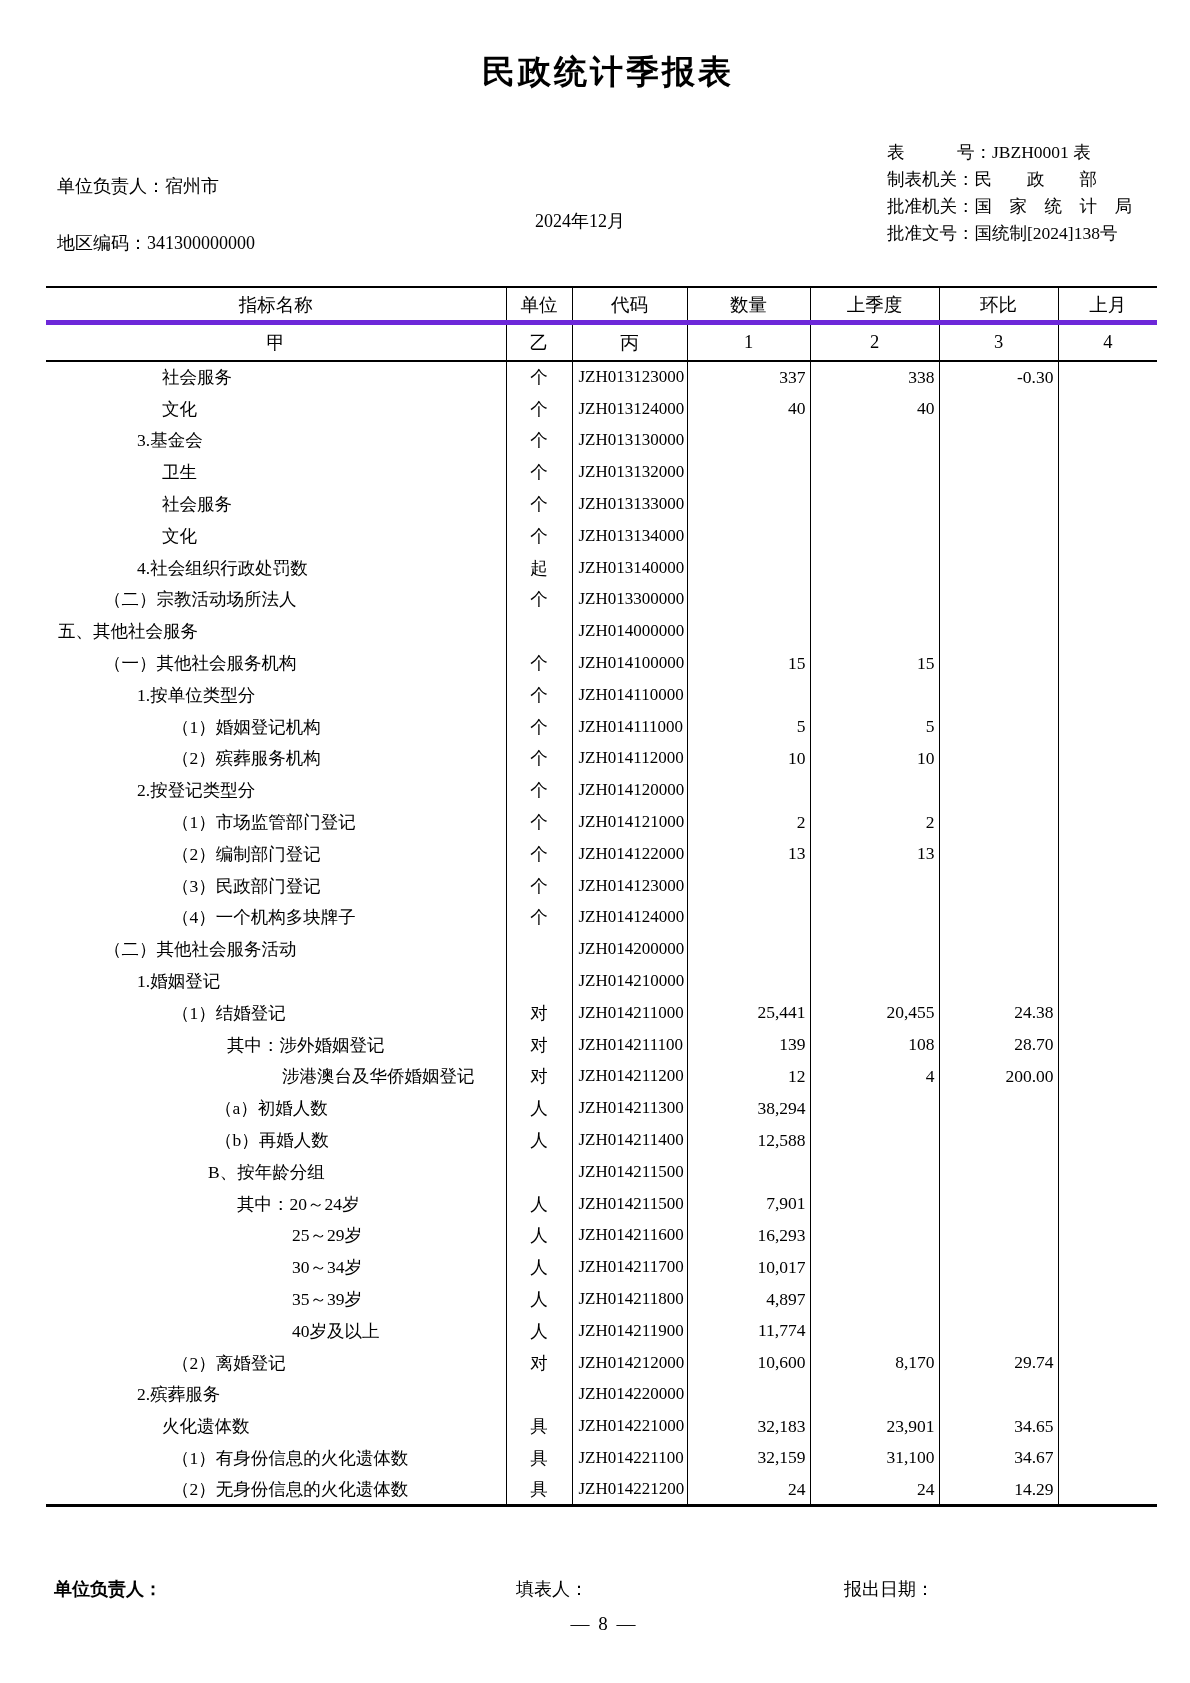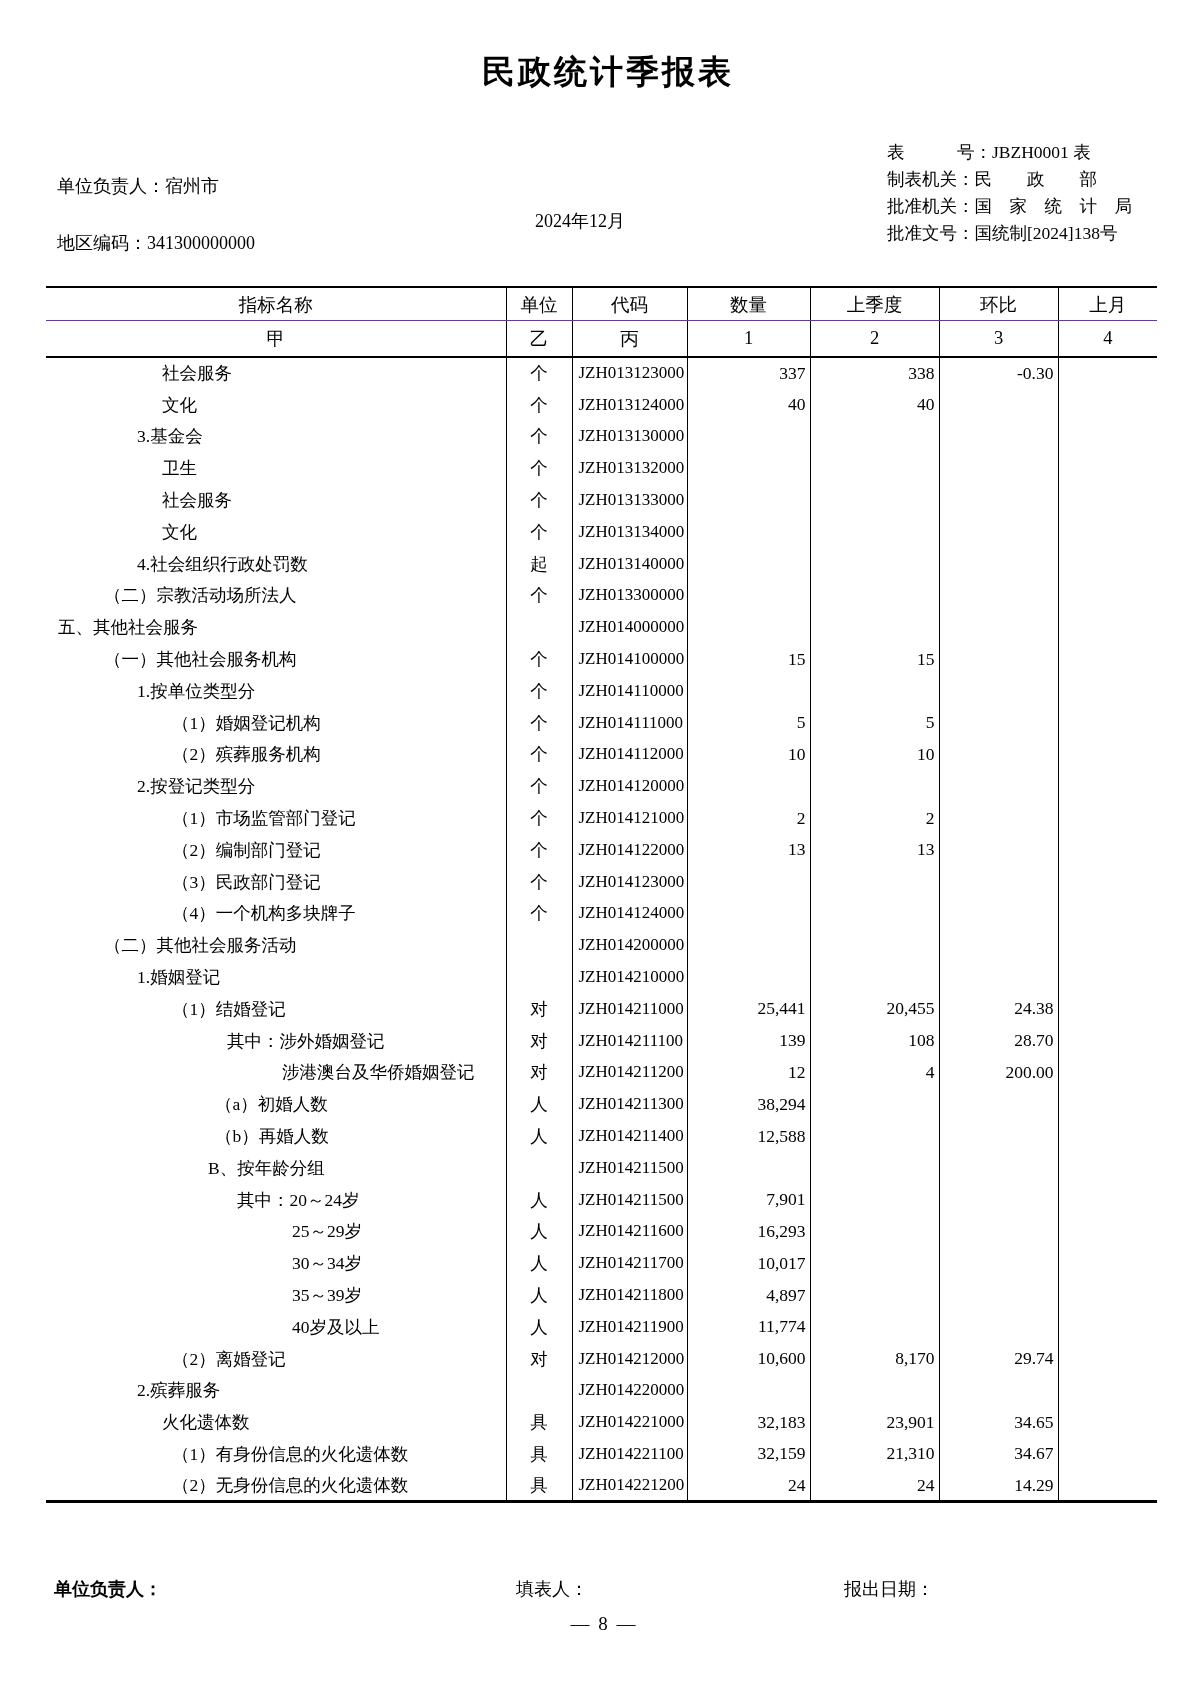--- a/index.html
+++ b/index.html
@@ -28,21 +28,21 @@
   .tbl-wrap { position:absolute; left:46px; top:286px; }
   table.tbl {
     border-collapse:collapse; table-layout:fixed; width:1111px;
     border-top:2px solid #000; border-bottom:3px solid #000;
   }
   .tbl th, .tbl td {
     padding:0; margin:0; white-space:nowrap; overflow:visible;
     border-right:1px solid #000; vertical-align:middle;
   }
   .tbl th:last-child, .tbl td:last-child { border-right:none; }
-  .tbl thead tr.cols th { height:32px; border-bottom:1px solid #6d28d9; }
+  .tbl thead tr.cols th { height:32px; border-bottom:5px solid #6d28d9; }
   .tbl thead tr.subcols th { height:35px; border-bottom:2px solid #000; }
   .tbl th { font-weight:normal; font-size:18.5px; text-align:center; }
   .tbl tbody tr { height:31.8px; }
   .tbl tbody td { font-size:17.5px; }
   .c-label { text-align:left; }
   .c-unit  { text-align:center; }
   .c-code  { text-align:left; padding-left:6px !important; font-size:17px !important; }
   .c-num   { text-align:right; padding-right:4px !important; }
   .footer-line { position:absolute; top:1577px; left:0; width:1190px; font-size:18px; }
   .footer-item { position:absolute; top:0; white-space:nowrap; }
@@ -410,21 +410,21 @@
             <td class="c-num">32,183</td>
             <td class="c-num">23,901</td>
             <td class="c-num">34.65</td>
             <td class="c-num"></td>
           </tr>
           <tr>
             <td class="c-label" style="padding-left: 126px;">（1）有身份信息的火化遗体数</td>
             <td class="c-unit">具</td>
             <td class="c-code">JZH014221100</td>
             <td class="c-num">32,159</td>
-            <td class="c-num">21,310</td>
+            <td class="c-num">31,100</td>
             <td class="c-num">34.67</td>
             <td class="c-num"></td>
           </tr>
           <tr>
             <td class="c-label" style="padding-left: 126px;">（2）无身份信息的火化遗体数</td>
             <td class="c-unit">具</td>
             <td class="c-code">JZH014221200</td>
             <td class="c-num">24</td>
             <td class="c-num">24</td>
             <td class="c-num">14.29</td>

